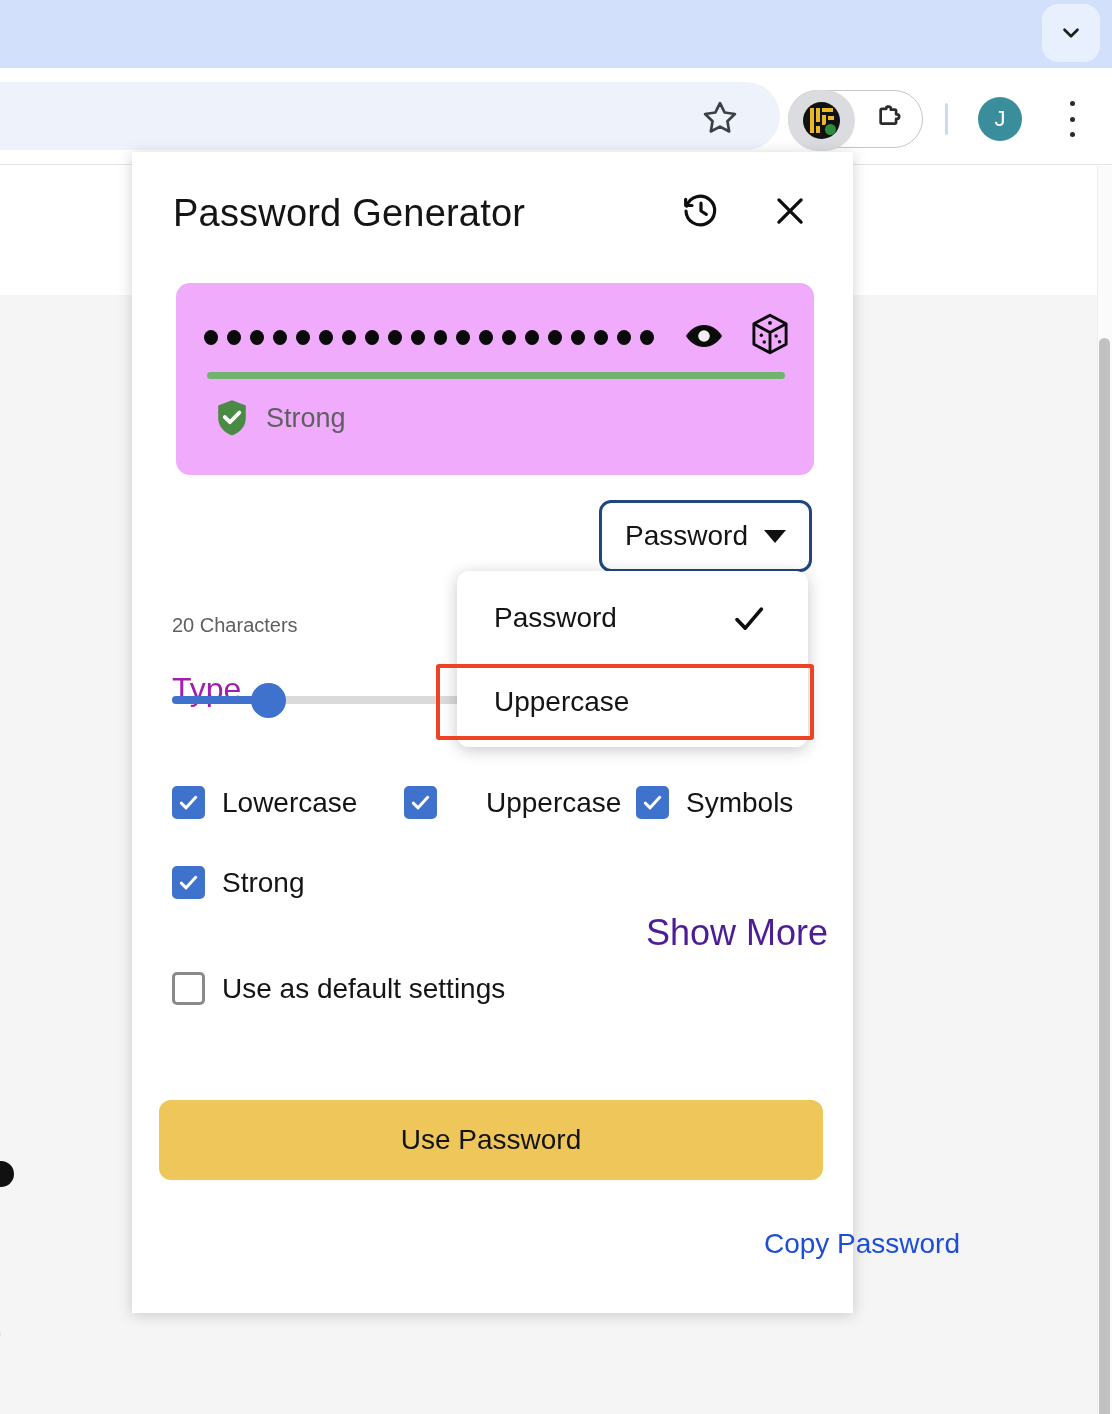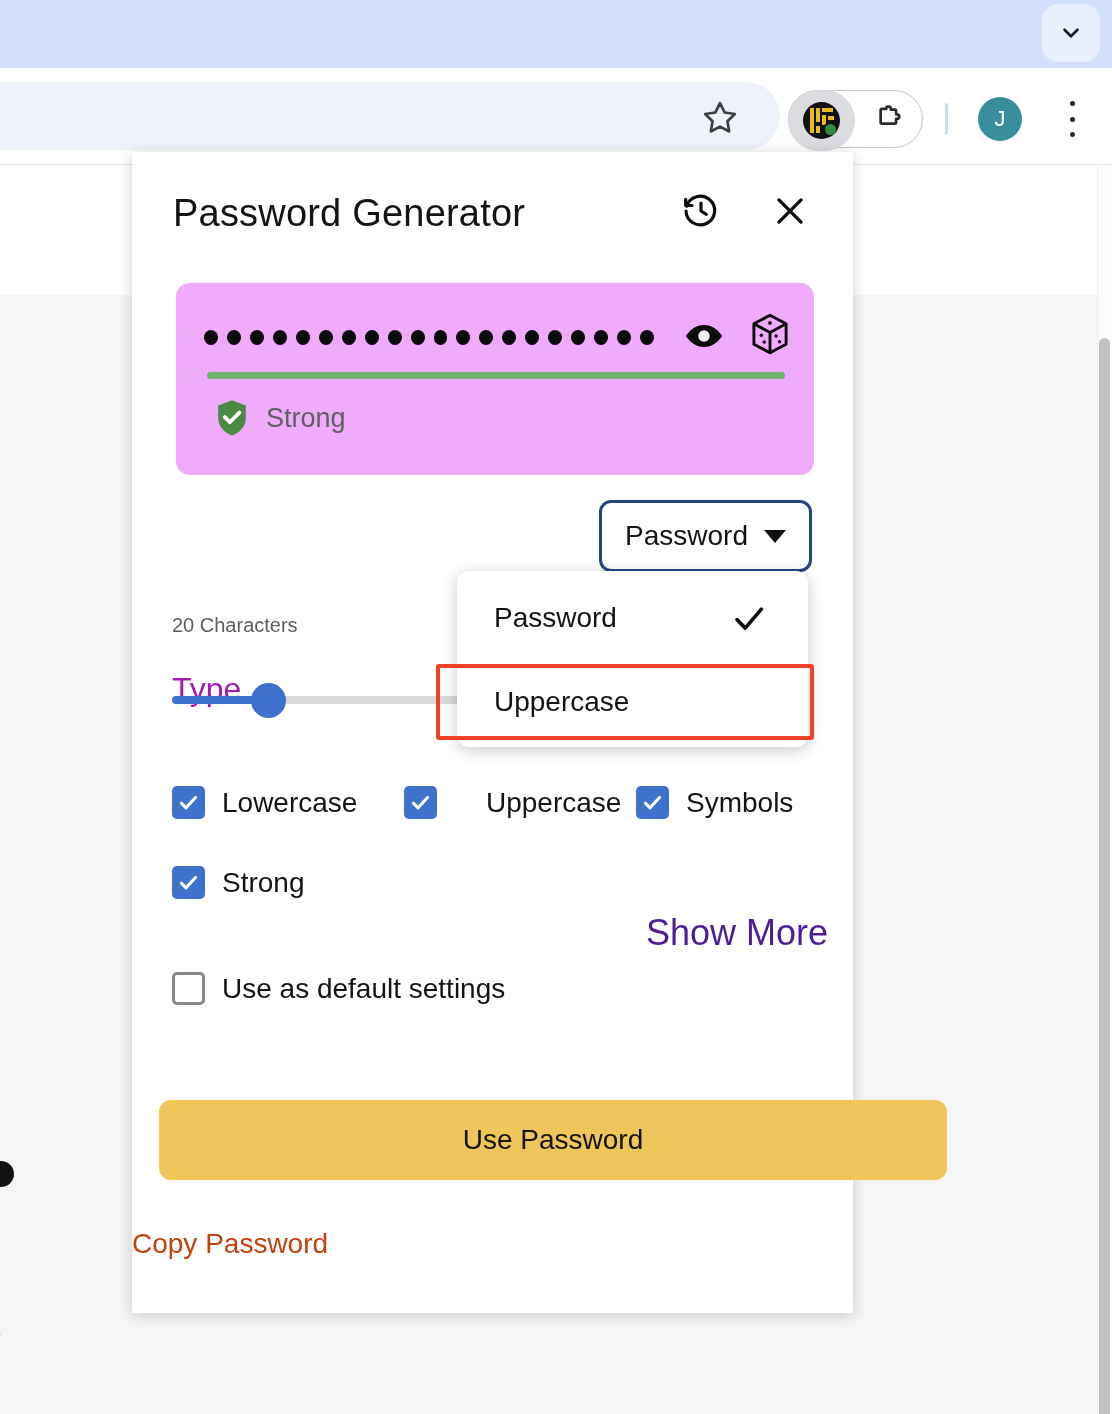--- a/index.html
+++ b/index.html
@@ -168,28 +168,28 @@
   .cb.on  { background: #3f72cd; }
   .cb.off { background: #ffffff; border: 3px solid #8a8a8a; }
   .cb-label { font-size: 28px; color: #141414; margin-left: 17px; white-space: nowrap; }
 
   .show-more {
     position: absolute; right: 25px; top: 760px;
     font-size: 36px; color: #4c1d95;
   }
 
   .use-password {
-    position: absolute; left: 27px; top: 948px; width: 788px; height: 80px;
+    position: absolute; left: 27px; top: 948px; width: 664px; height: 80px;
     background: #eec65a; border-radius: 12px;
     display: flex; align-items: center; justify-content: center;
     font-size: 28px; color: #141414;
   }
   .copy-password {
     position: absolute; left: 0; top: 1076px; width: 828px;
-    text-align: left; font-size: 28px; color: #c2410c;
+    text-align: right; font-size: 28px; color: #1d4ed8;
   }
 
   
   .dropdown {
     position: absolute; left: 457px; top: 571px; width: 351px; height: 176px;
     background: #ffffff; border-radius: 12px;
     box-shadow: 0 3px 16px rgba(0,0,0,.22);
     z-index: 40;
   }
   .dd-item {

